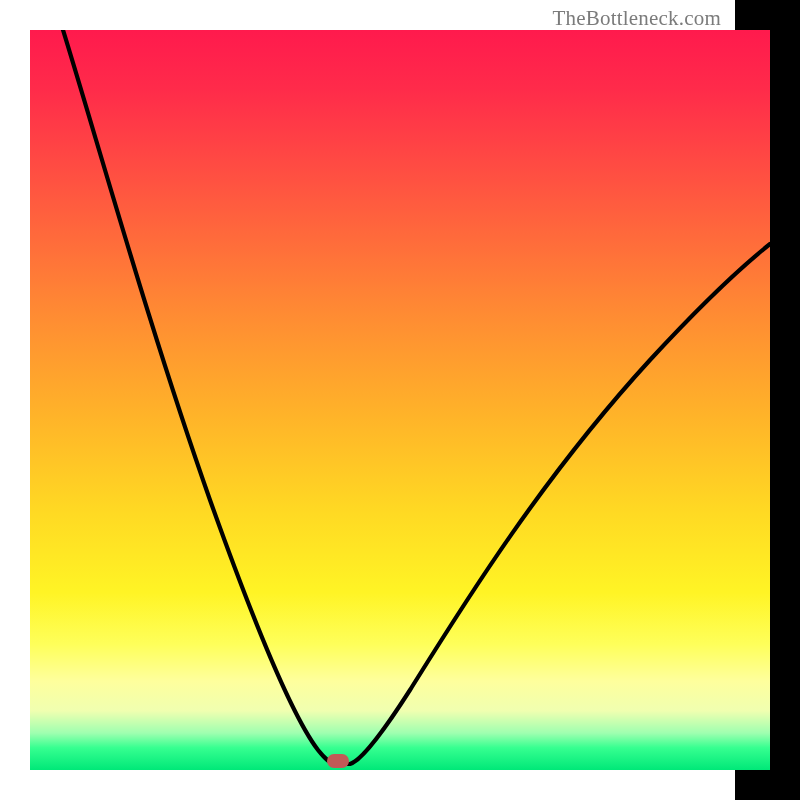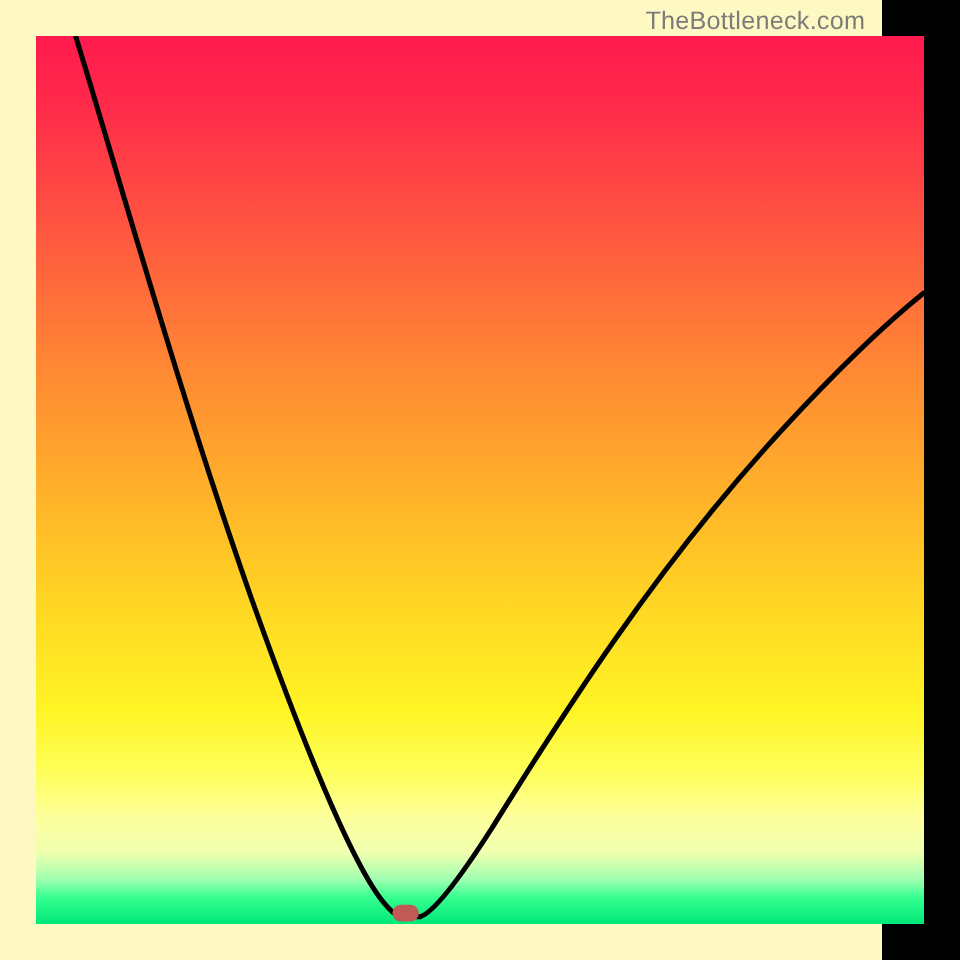--- a/index.html
+++ b/index.html
@@ -10,21 +10,22 @@
     background: #000;
     overflow: hidden;
     font-family: Arial, Helvetica, sans-serif;
   }
   .frame {
     position: absolute;
     left: 0;
     top: 0;
     width: 735px;
     height: 800px;
-    background: #fef9c3;
+    background: #ffffff;
+    font-family: Liberation Serif, serif;
   }
   .plot {
     position: absolute;
     left: 30px;
     top: 30px;
     width: 740px;
     height: 740px;
     background: linear-gradient(to bottom,
       #ff1a4d 0%,
       #ff2b4a 8%,

